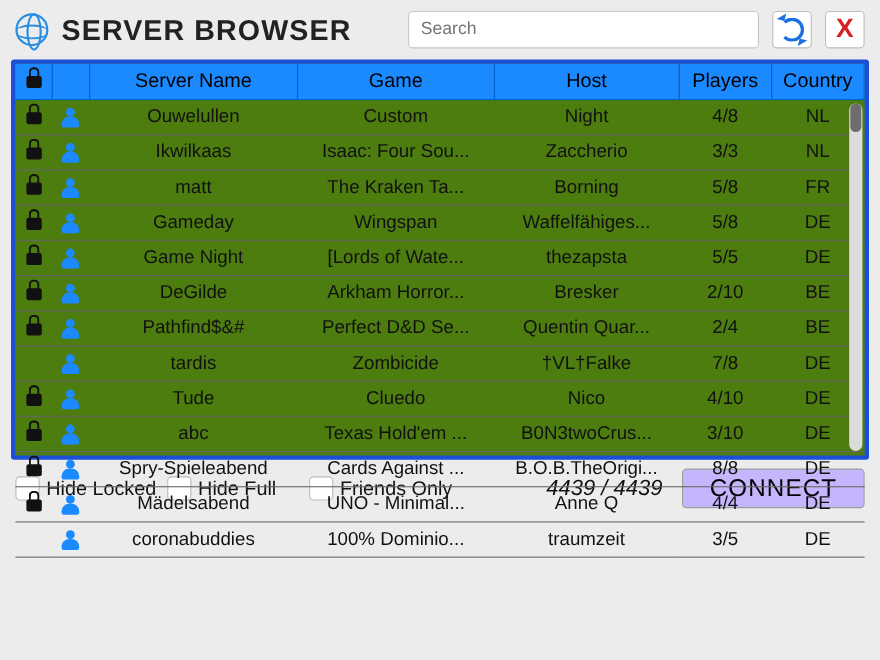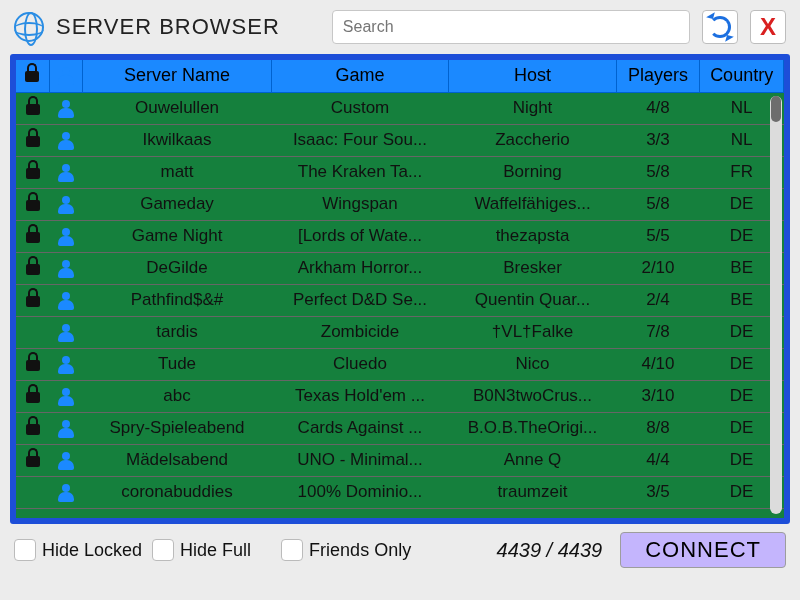--- a/index.html
+++ b/index.html
@@ -30,23 +30,23 @@
   .globe::before {
     left: 8px; top: -2px; width: 10px; height: 30px;
     border-radius: 50%;
   }
   .globe::after {
     left: -2px; top: 8px; width: 30px; height: 10px;
     border-radius: 50%;
     border-left: none; border-right: none;
   }
   .title {
-    font-size: 22px;
+    font-size: 26px;
     letter-spacing: 1px;
-    font-weight: 400;
+    font-weight: 700;
     color: #222;
     flex: 0 0 auto;
     text-align: center;
   }
   .search {
     flex: 1 1 auto;
     margin-left: 40px;
   }
   .search input {
     width: 100%;
@@ -81,24 +81,24 @@
     border: 5px solid transparent;
   }
   .refresh-icon::after { border-top-color: #1b6fe0; top: -5px; left: -4px; transform: rotate(-30deg); }
   .refresh-icon::before { border-bottom-color: #1b6fe0; bottom: -5px; right: -4px; transform: rotate(-30deg); }
   .close-x { color: #d92020; font-weight: bold; font-size: 24px; }
 
   
   .table-wrap {
     position: relative;
     margin: 0 10px;
-    background: #15803d;
-    border: 6px solid #1d4ed8;
+    background: #4d7c0f;
+    border: 4px solid #1d4ed8;
     border-radius: 3px;
-    height: 470px;
+    height: 364px;
   }
   table {
     width: 100%;
     border-collapse: collapse;
     table-layout: fixed;
   }
   thead th {
     background: #1b89ff;
     color: #000;
     font-weight: 400;

